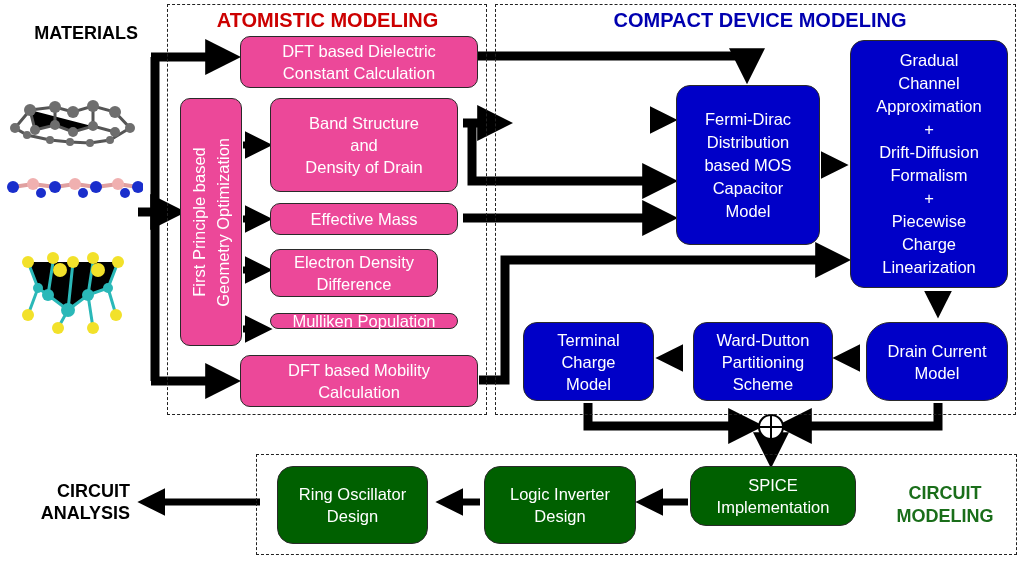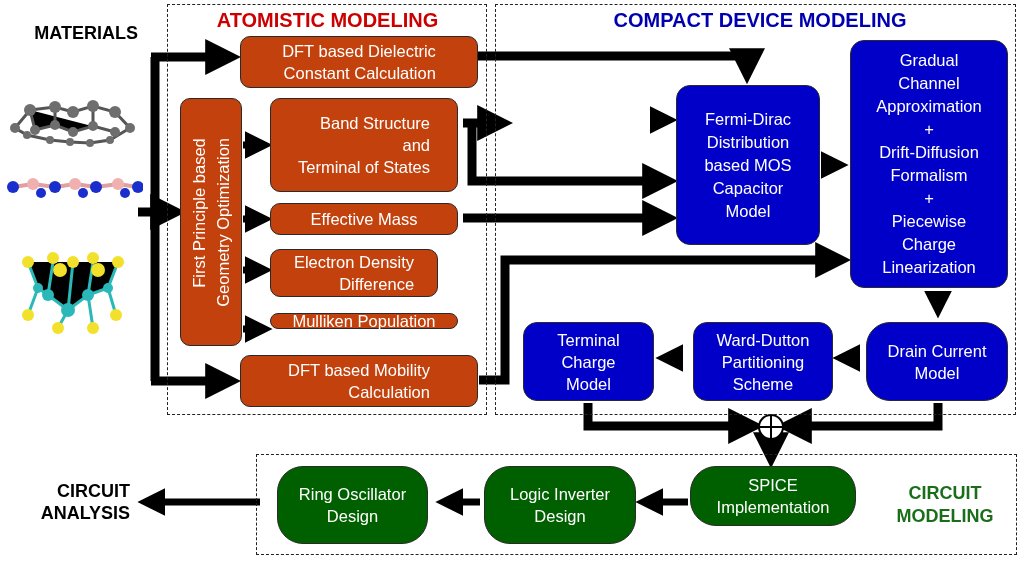--- a/index.html
+++ b/index.html
@@ -2,23 +2,23 @@
 <html><head>
 <meta charset="utf-8">
 <style>
   html, body { margin: 0; padding: 0; background: #ffffff; }
   #canvas { position: relative; width: 1024px; height: 576px; overflow: hidden; background: #ffffff; font-family: "Liberation Sans", sans-serif; }
   svg.wires { position: absolute; left: 0; top: 0; width: 1024px; height: 576px; }
   .region { position: absolute; border: 1.5px dashed #222; box-sizing: border-box; }
   .title { position: absolute; font-weight: bold; text-align: center; white-space: nowrap; }
   .box { position: absolute; box-sizing: border-box; color: #ffffff; display: flex; align-items: center; justify-content: center; text-align: center; font-size: 16.5px; line-height: 22px; border: 1.2px solid #2a2a2a; }
   .box span { white-space: pre-line; }
-  .red { background: #c2410c; border-radius: 10px; text-align: right; }
+  .red { background: #ec4899; border-radius: 10px; }
   .blue { background: #0000c8; border-radius: 14px; }
-  .green { background: #006000; border-radius: 26px; }
+  .green { background: #006000; border-radius: 16px; }
   .vert { writing-mode: vertical-rl; transform: rotate(180deg); }
   .lbl { position: absolute; font-weight: bold; color: #000; text-align: right; font-size: 18px; line-height: 22px; white-space: pre-line; }
   .mol { position: absolute; }
 </style>
 </head>
 <body>
 
 <div id="canvas">
 
   <svg class="wires" viewBox="0 0 1024 576">
@@ -161,21 +161,21 @@
       <span>DFT based Dielectric
 Constant Calculation</span>
     </div>
   <div class="box red" style="left:180px; top:98px; width:62px; height:248px;">
       <span class="vert" style="line-height:24px;">First Principle based
 Geometry Optimization</span>
     </div>
   <div class="box red" style="left:270px; top:98px; width:188px; height:94px;">
       <span>Band Structure
 and
-Terminal of States</span>
+Density of Drain</span>
     </div>
   <div class="box red" style="left:270px; top:203px; width:188px; height:32px;">
       <span>Effective Mass</span>
     </div>
   <div class="box red" style="left:270px; top:249px; width:168px; height:48px;">
       <span>Electron Density
 Difference</span>
     </div>
   <div class="box red" style="left:270px; top:313px; width:188px; height:16px;">
       <span>Mulliken Population</span>

